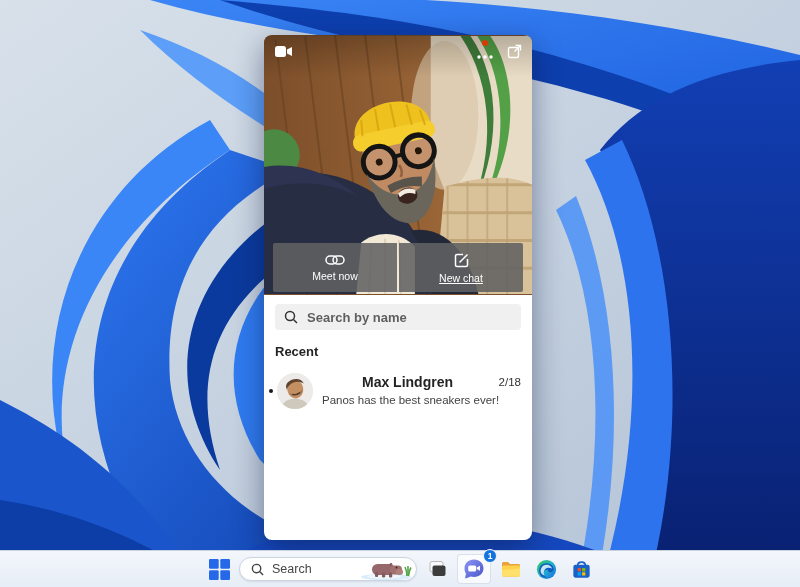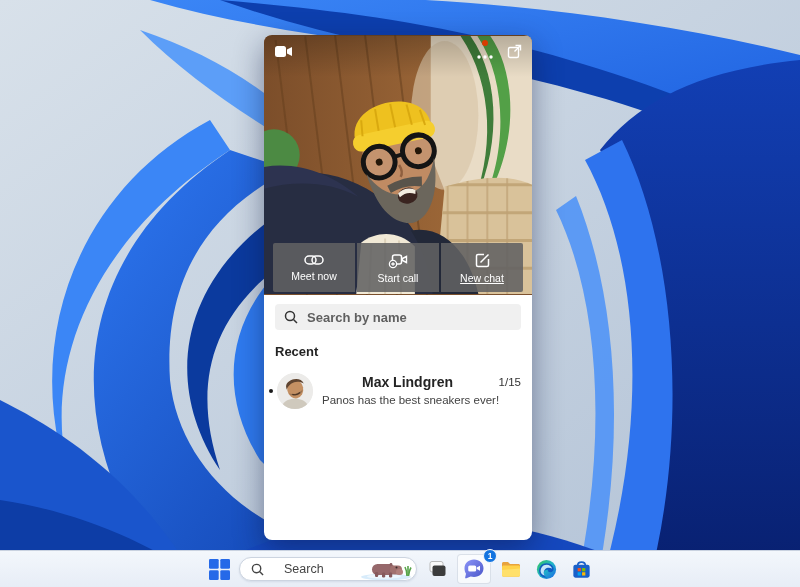--- a/index.html
+++ b/index.html
@@ -64,21 +64,21 @@
     display:flex; align-items:center; justify-content:center; gap:5px;
   }
   .tb-plate {
     width:30px; height:30px; border-radius:4px; display:flex; align-items:center; justify-content:center;
     cursor:pointer;
   }
   .tb-plate.active { background:rgba(255,255,255,.65); box-shadow:0 0 0 1px rgba(160,175,195,.35) inset; width:34px; }
   .tb-search {
     width:178px; height:24px; border-radius:12px; background:#ffffff;
     border:1px solid #ccd4e0; box-shadow:0 1px 2px rgba(60,80,120,.12);
-    display:flex; align-items:center; gap:20px; padding:0 2px 0 11px; cursor:pointer; overflow:hidden;
+    display:flex; align-items:center; gap:8px; padding:0 2px 0 11px; cursor:pointer; overflow:hidden;
   }
   .tb-search-label { font-size:12.5px; color:#454545; flex:1; }
   .badge-wrap { position:relative; }
   .chat-badge {
     position:absolute; top:-5px; right:-6px; width:14px; height:14px; border-radius:50%;
     background:#1374e0; border:1.5px solid #f3f7fc; color:#fff; font-size:8.5px; font-weight:bold;
     display:flex; align-items:center; justify-content:center;
   }
 </style>
 </head>
@@ -230,29 +230,20 @@
 
     <div class="actions">
       <button class="action-btn">
         <svg width="20" height="14" viewBox="0 0 20 14" fill="none" stroke="#fff" stroke-width="1.5">
           <rect x="1" y="3" width="11" height="8" rx="4"></rect>
             <rect x="8" y="3" width="11" height="8" rx="4"></rect>
         </svg>
         <span>Meet now</span>
       </button>
       <button class="action-btn">
-        <svg width="20" height="17" viewBox="0 0 20 17">
-          <rect x="4.5" y="3" width="9" height="9" rx="2" fill="none" stroke="#fff" stroke-width="1.5"></rect>
-          <path d="M14.5,6.5 L18.5,4.5 V10.5 L14.5,8.5 Z" fill="none" stroke="#fff" stroke-width="1.4"></path>
-          <circle cx="5" cy="12" r="3.6" fill="#616162" stroke="#fff" stroke-width="1.3"></circle>
-          <path d="M5,10.2 V13.8 M3.2,12 H6.8" stroke="#fff" stroke-width="1.3"></path>
-        </svg>
-        <span>Start call</span>
-      </button>
-      <button class="action-btn">
         <svg width="17" height="17" viewBox="0 0 17 17" fill="none" stroke="#fff" stroke-width="1.5">
           <path d="M10,2.5 H4 C2.8,2.5 2.5,2.8 2.5,4 V13 C2.5,14.2 2.8,14.5 4,14.5 H13 C14.2,14.5 14.5,14.2 14.5,13 V7"></path>
           <path d="M6.5,10.5 L14.5,2.5"></path>
         </svg>
         <span>New chat</span>
       </button>
     </div>
   </div>
 
   <div class="search-row">
@@ -277,21 +268,21 @@
           <path d="M11,19 C12,24 24,24 25,18 C22,21 14,21.5 11,19 Z" fill="#8a6b4f" opacity=".75"></path>
           <path d="M14,20.5 Q 18,23 22,20.5" stroke="#4d3категории524" stroke-width="0" fill="none"></path>
           <path d="M14,20.5 Q 18,23 22,20.5" stroke="#4d3524" stroke-width="1.2" fill="none"></path>
         </g>
       </svg>
     </span>
     <span class="conv-text">
       <div class="conv-name">Max Lindgren</div>
       <div class="conv-msg">Panos has the best sneakers ever!</div>
     </span>
-    <span class="conv-date">1/15</span>
+    <span class="conv-date">2/18</span>
   </div>
 </div>
 
 <div class="taskbar">
 
   <div class="tb-plate">
     <svg width="21" height="21" viewBox="0 0 21 21">
       <rect x="0" y="0" width="9.7" height="9.7" rx="1.3" fill="#2569e8"></rect>
       <rect x="11.3" y="0" width="9.7" height="9.7" rx="1.3" fill="#2569e8"></rect>
       <rect x="0" y="11.3" width="9.7" height="9.7" rx="1.3" fill="#2569e8"></rect>

